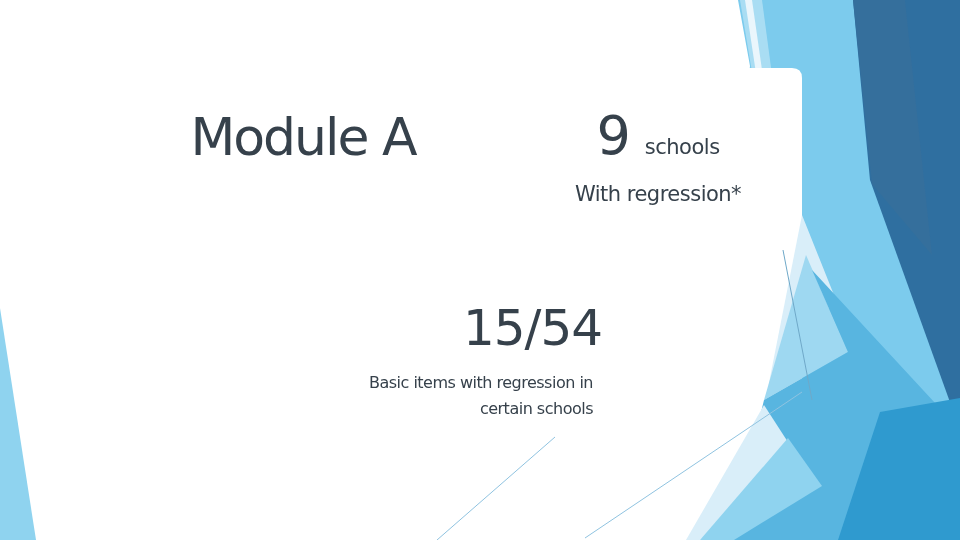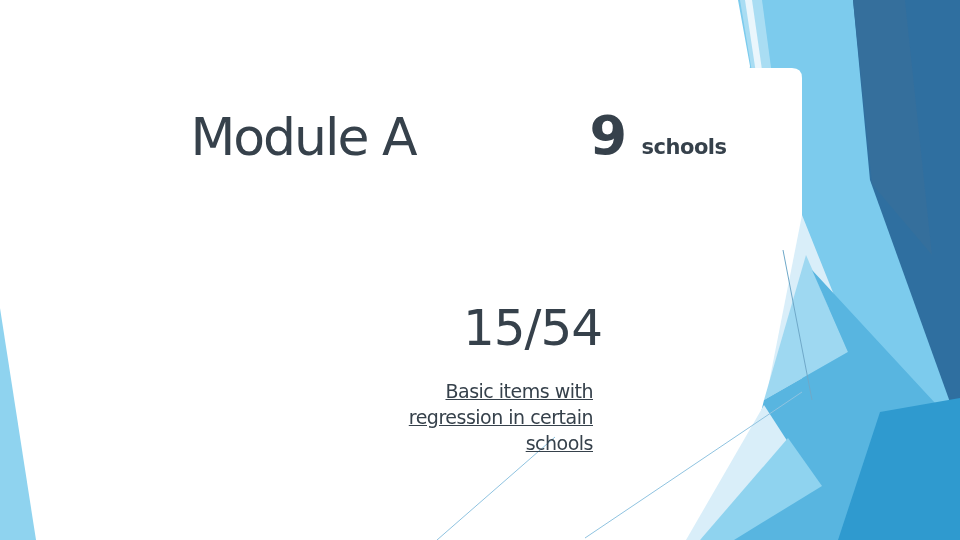--- a/index.html
+++ b/index.html
@@ -21,31 +21,31 @@
     font-size:52px; line-height:62px; letter-spacing:-2px; font-weight:400;
   }
   .title-block .subtitle {
     font-size:21px; line-height:24px; margin-top:8px; letter-spacing:-0.5px;
   }
 
   .stat-top {
     position:absolute; left:548px; top:106px; width:220px;
     text-align:center; white-space:nowrap;
   }
-  .stat-top .line1 { line-height:60px;font-weight:bold; }
+  .stat-top .line1 { line-height:60px; }
   .stat-top .num  { font-size:54px; letter-spacing:-1px; }
   .stat-top .unit { font-size:21px; letter-spacing:-0.5px; margin-left:10px; }
   .stat-top .caption { font-size:21px; line-height:26px; margin-top:2px; letter-spacing:-0.5px; }
 
   .stat-main {
     position:absolute; left:352px; top:298px; width:250px; text-align:right;
   }
   .stat-main .value { font-size:50px; line-height:60px; letter-spacing:-1px; }
   .stat-main .caption {
-    font-size:19px; line-height:26px; margin:20px auto 0; width:232px; letter-spacing:-0.5px;text-decoration:underline;
+    font-size:16px; line-height:26px; margin:12px auto 0; width:232px; letter-spacing:-0.5px;
   }
 </style>
 </head>
 <body>
 
 <div class="slide">
 
   <svg class="facet-bg" viewBox="0 0 960 540" aria-hidden="true">
 
     <polygon points="738,0 960,0 960,540 688,540 750,66" fill="#7CCBED"></polygon>
@@ -76,20 +76,21 @@
 
   <div class="title-block">
     <div class="title">Module A</div>
   </div>
 
   <div class="stat-top">
     <div class="line1">
       <span class="num">9</span>
       <span class="unit">schools</span>
     </div>
+    <div class="caption">With regression*</div>
   </div>
 
   <div class="stat-main">
     <div class="value">15/54</div>
     <div class="caption">Basic items with regression in certain schools</div>
   </div>
 
 </div>
 
 </body></html>

